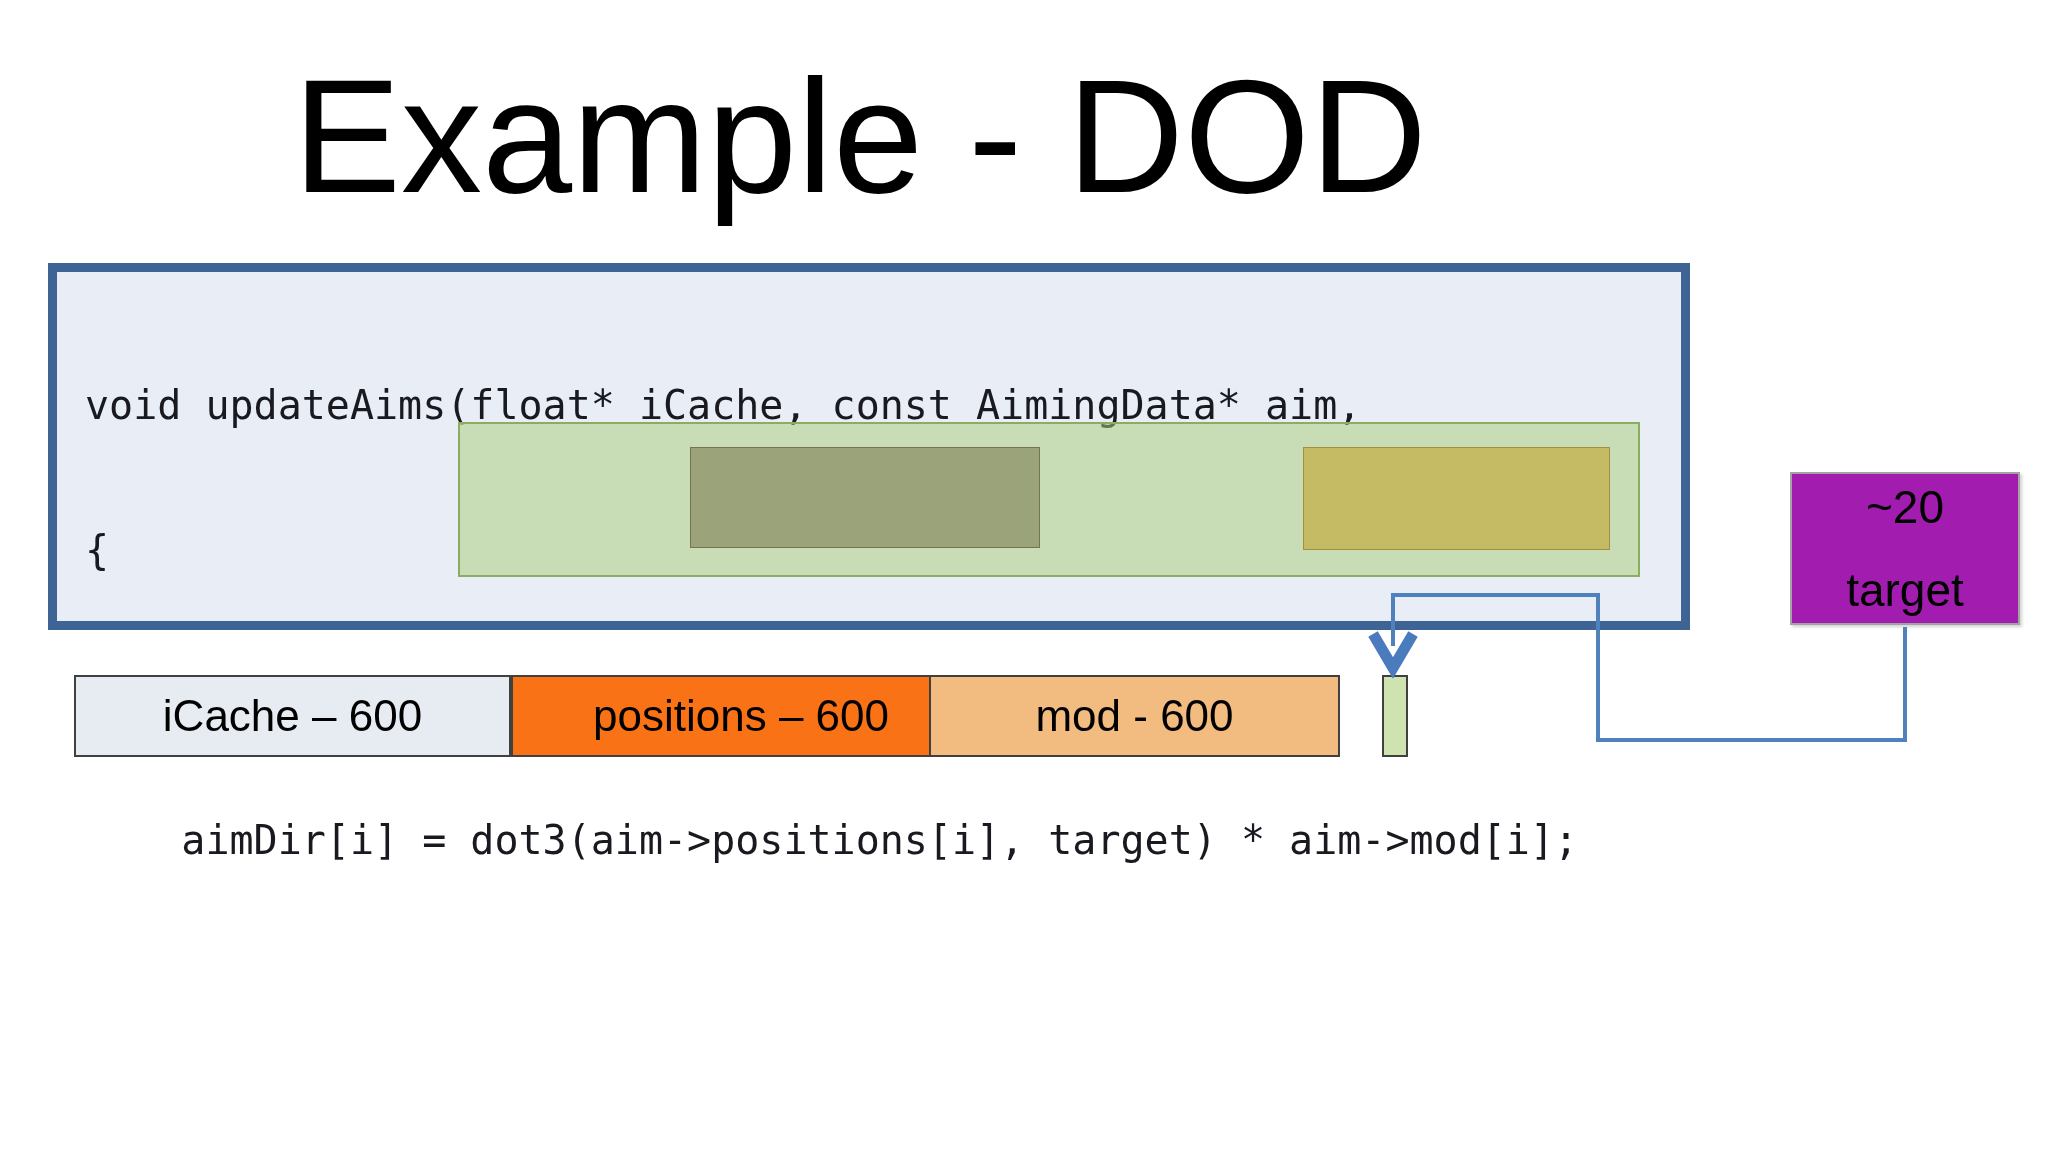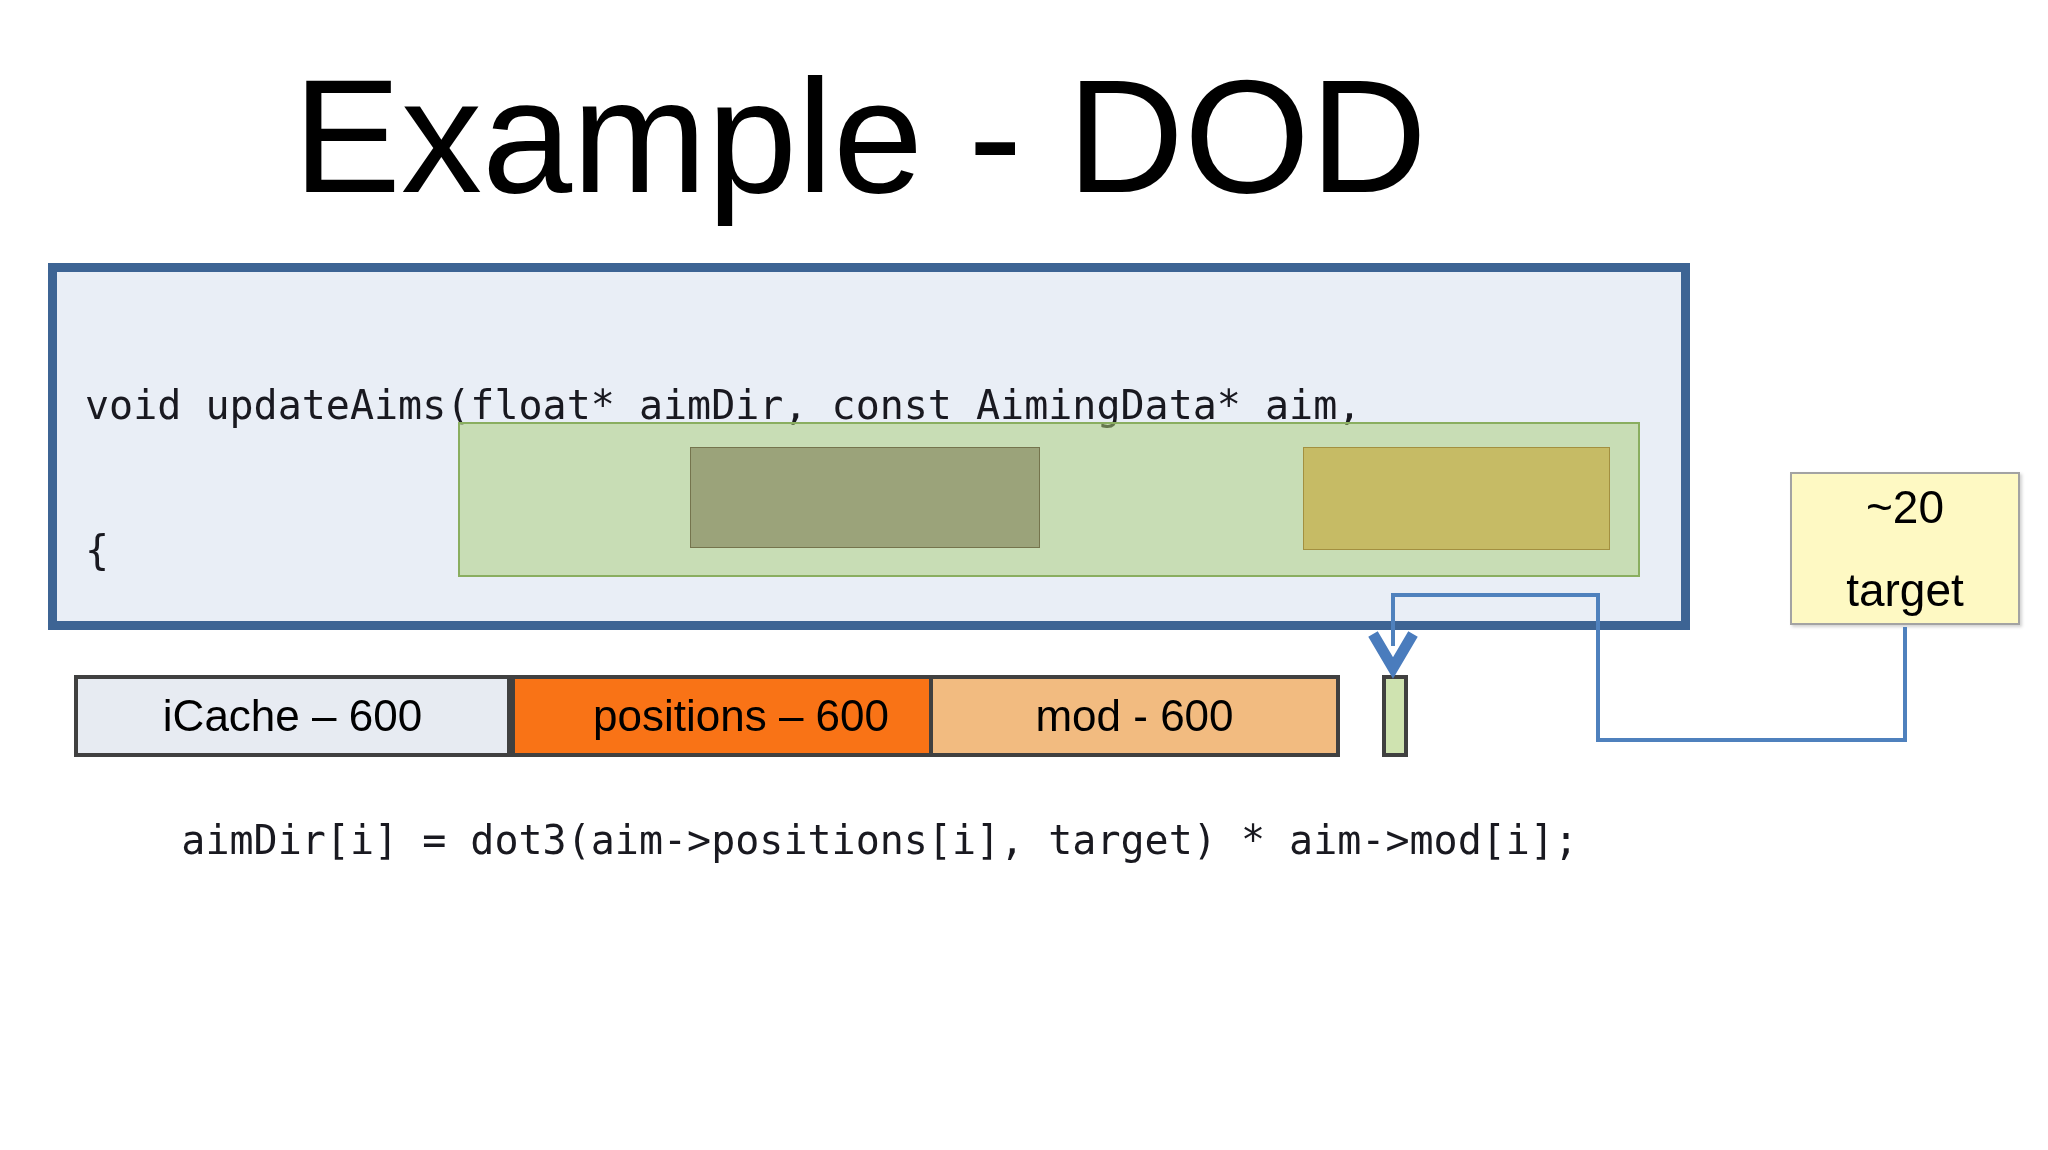--- a/index.html
+++ b/index.html
@@ -30,47 +30,47 @@
     left:690px;top:447px;width:350px;height:101px;
     background:rgba(94,84,40,0.42);border:1px solid rgba(85,78,40,0.55);
   }
   .hl-tan{
     left:1303px;top:447px;width:307px;height:103px;
     background:rgba(197,158,35,0.55);border:1px solid rgba(140,115,40,0.6);
   }
   .memory-bar{position:absolute;left:74px;top:675px;height:82px;}
   .mem-seg{
     position:absolute;top:0;height:82px;box-sizing:border-box;
-    border:4px solid #404040;display:flex;align-items:center;justify-content:center;
+    border:2px solid #404040;display:flex;align-items:center;justify-content:center;
     font-size:44px;color:#000;white-space:pre;
   }
   .seg-icache{left:0;width:437px;background:#e7ebf2;}
   .seg-positions{left:437px;width:460px;background:#f97316;}
   .seg-mod{left:855px;width:411px;background:#f2bb80;}
   .seg-sliver{left:1308px;width:26px;background:#cfe3b0;}
   .cycles-box{
     position:absolute;left:1790px;top:472px;width:230px;height:153px;
-    box-sizing:border-box;background:#fef9c3;border:2px solid #a3a3a3;
+    box-sizing:border-box;background:#a21caf;border:2px solid #a3a3a3;
     box-shadow:2px 2px 3px rgba(0,0,0,0.18);
     display:flex;flex-direction:column;align-items:center;justify-content:center;
     font-size:46px;line-height:55px;color:#000;text-align:center;gap:28px;
   }
   .connector-svg{position:absolute;left:0;top:0;pointer-events:none;}
 </style>
 </head>
 <body>
 
 <div class="slide">
 
   <div class="title">Example - DOD</div>
 
   <div class="code-box"></div>
 
   <div class="code-block">
-    <div>void updateAims(float* aimDir, const AimingData* aim,</div>
+    <div>void updateAims(float* iCache, const AimingData* aim,</div>
     <div>{</div>
     <div>  {</div>
     <div>    aimDir[i] = dot3(aim-&gt;positions[i], target) * aim-&gt;mod[i];</div>
     
     
   </div>
 
   <div class="hl hl-green"></div>
   <div class="hl hl-olive"></div>
   <div class="hl hl-tan"></div>

